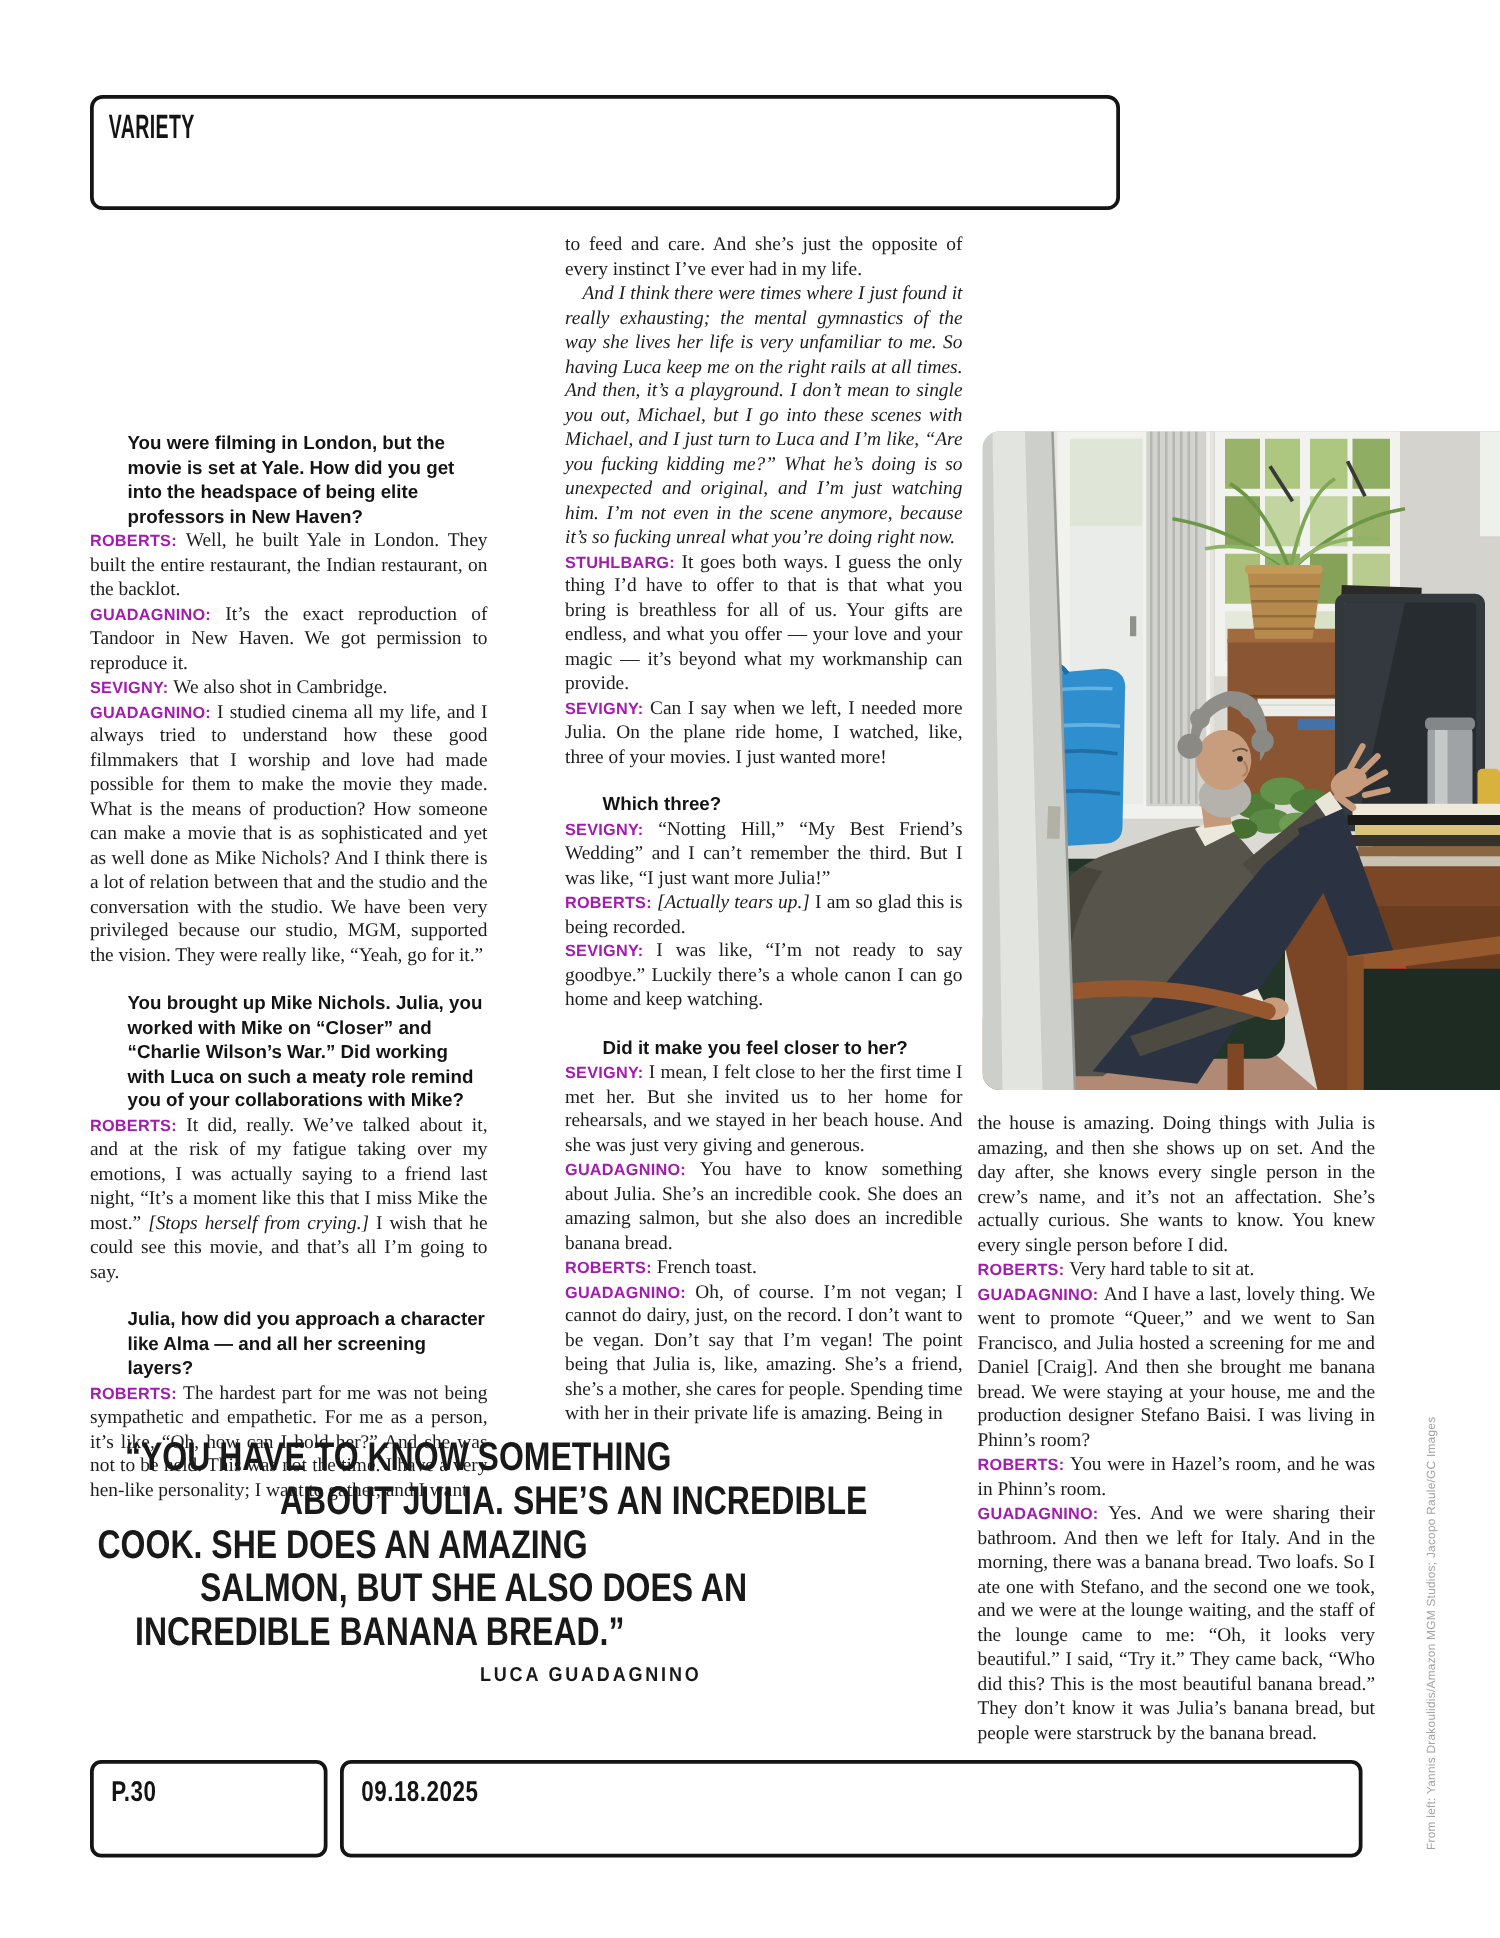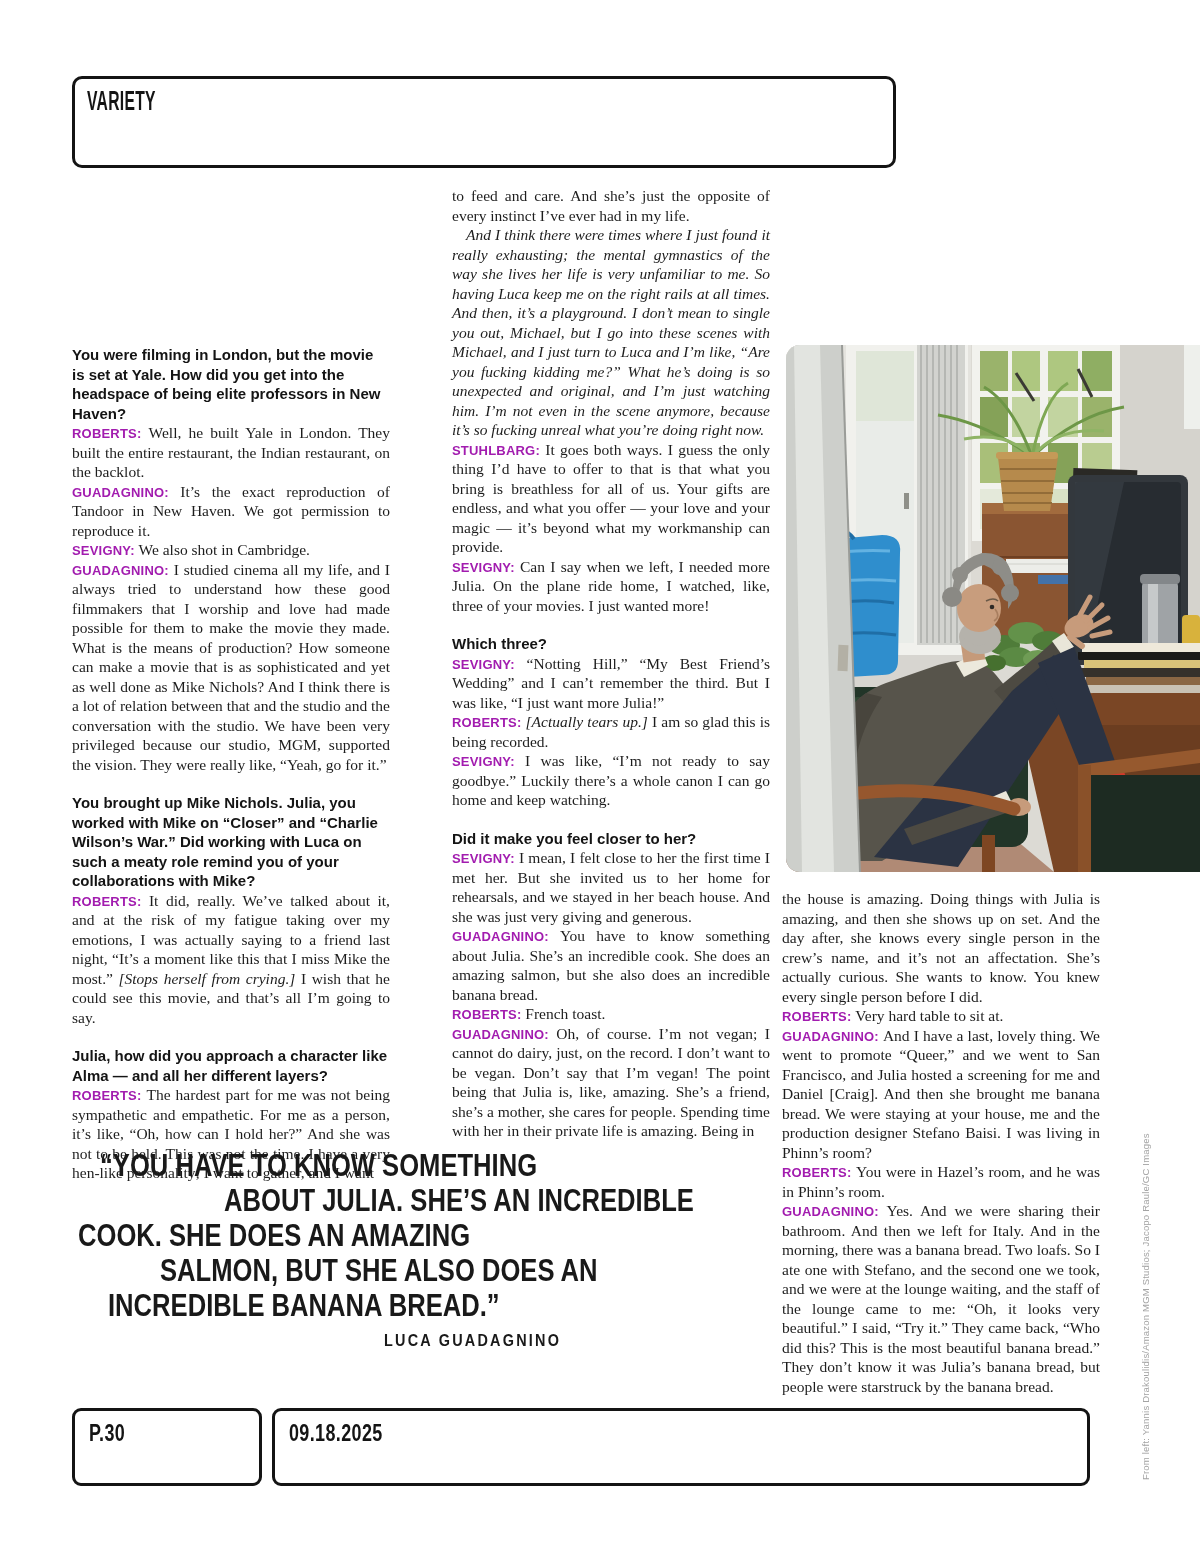--- a/index.html
+++ b/index.html
@@ -13,21 +13,21 @@
           letter-spacing:.5px; transform:scaleX(.58); transform-origin:0 0; color:#141414; }
 
   
   .col { position:absolute; width:318px; }
   #col1 { left:72px;  top:345px; }
   #col2 { left:452px; top:186px; }
   #col3 { left:782px; top:889px; }
   .col p.a { font:15.5px/19.5px "Liberation Serif",serif; color:#1d1d1d;
              text-align:justify; -webkit-hyphens:auto; hyphens:auto; }
   .col p.q { font:700 15px/19.5px "Liberation Sans",sans-serif; color:#141414;
-             margin-top:19px; text-align:left; }
+             margin-top:19px; text-align:left;margin-left:30px; }
   .col p.q:first-child { margin-top:0; }
   .col p.ind { text-indent:14px;font-style:italic; }
   .speaker { font:700 13px "Liberation Sans",sans-serif; letter-spacing:.2px; color:#a21caf; }
 
   
   .photo { position:absolute; left:786px; top:345px; width:414px; height:527px;
            border-radius:14px 0 0 14px; overflow:hidden; background:#dcdad4; }
   .photo svg { display:block; width:100%; height:100%; }
 
   
@@ -67,21 +67,21 @@
   </div>
 
   <div class="col" id="col1">
       <p class="q">You were filming in London, but the movie is set at Yale. How did you get into the headspace of being elite professors in New Haven?</p>
       <p class="a"><span class="speaker">ROBERTS: </span>Well, he built Yale in London. They built the entire restaurant, the Indian restaurant, on the backlot.</p>
       <p class="a"><span class="speaker">GUADAGNINO: </span>It’s the exact reproduction of Tandoor in New Haven. We got permission to reproduce it.</p>
       <p class="a"><span class="speaker">SEVIGNY: </span>We also shot in Cambridge.</p>
       <p class="a"><span class="speaker">GUADAGNINO: </span>I studied cinema all my life, and I always tried to understand how these good filmmakers that I worship and love had made possible for them to make the movie they made. What is the means of production? How someone can make a movie that is as sophisticated and yet as well done as Mike Nichols? And I think there is a lot of relation between that and the studio and the conversation with the studio. We have been very privileged because our studio, MGM, supported the vision. They were really like, “Yeah, go for it.”</p>
       <p class="q">You brought up Mike Nichols. Julia, you worked with Mike on “Closer” and “Charlie Wilson’s War.” Did working with Luca on such a meaty role remind you of your collaborations with Mike?</p>
       <p class="a"><span class="speaker">ROBERTS: </span>It did, really. We’ve talked about it, and at the risk of my fatigue taking over my emotions, I was actually saying to a friend last night, “It’s a moment like this that I miss Mike the most.” <i>[Stops herself from crying.]</i> I wish that he could see this movie, and that’s all I’m going to say.</p>
-      <p class="q">Julia, how did you approach a character like Alma — and all her different layers?</p>
+      <p class="q">Julia, how did you approach a character like Alma — and all her screening layers?</p>
       <p class="a"><span class="speaker">ROBERTS: </span>The hardest part for me was not being sympathetic and empathetic. For me as a person, it’s like, “Oh, how can I hold her?” And she was not to be held. This was not the time. I have a very hen-like personality; I want to gather, and I want</p>
     </div>
   <div class="col" id="col2">
       <p class="a">to feed and care. And she’s just the opposite of every instinct I’ve ever had in my life.</p>
       <p class="a ind">And I think there were times where I just found it really exhausting; the mental gymnastics of the way she lives her life is very unfamiliar to me. So having Luca keep me on the right rails at all times. And then, it’s a playground. I don’t mean to single you out, Michael, but I go into these scenes with Michael, and I just turn to Luca and I’m like, “Are you fucking kidding me?” What he’s doing is so unexpected and original, and I’m just watching him. I’m not even in the scene anymore, because it’s so fucking unreal what you’re doing right now.</p>
       <p class="a"><span class="speaker">STUHLBARG: </span>It goes both ways. I guess the only thing I’d have to offer to that is that what you bring is breathless for all of us. Your gifts are endless, and what you offer — your love and your magic — it’s beyond what my workmanship can provide.</p>
       <p class="a"><span class="speaker">SEVIGNY: </span>Can I say when we left, I needed more Julia. On the plane ride home, I watched, like, three of your movies. I just wanted more!</p>
       <p class="q">Which three?</p>
       <p class="a"><span class="speaker">SEVIGNY: </span>“Notting Hill,” “My Best Friend’s Wedding” and I can’t remember the third. But I was like, “I just want more Julia!”</p>
       <p class="a"><span class="speaker">ROBERTS: </span><i>[Actually tears up.]</i> I am so glad this is being recorded.</p>

